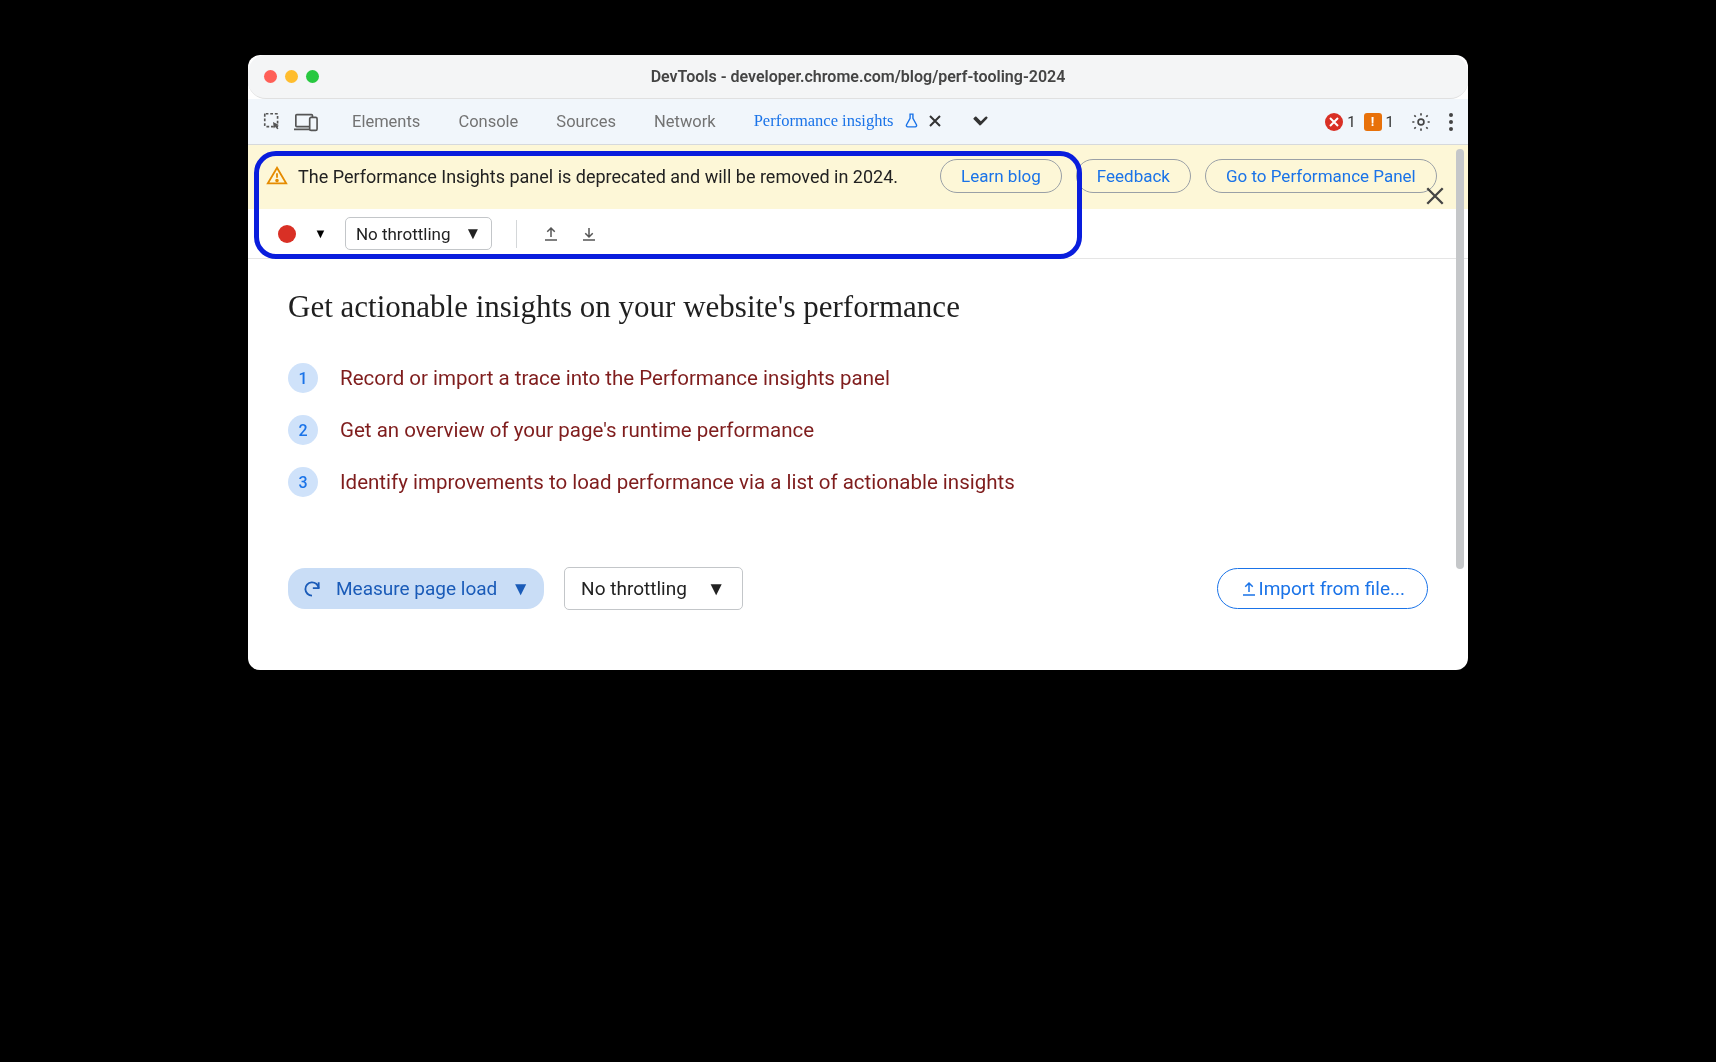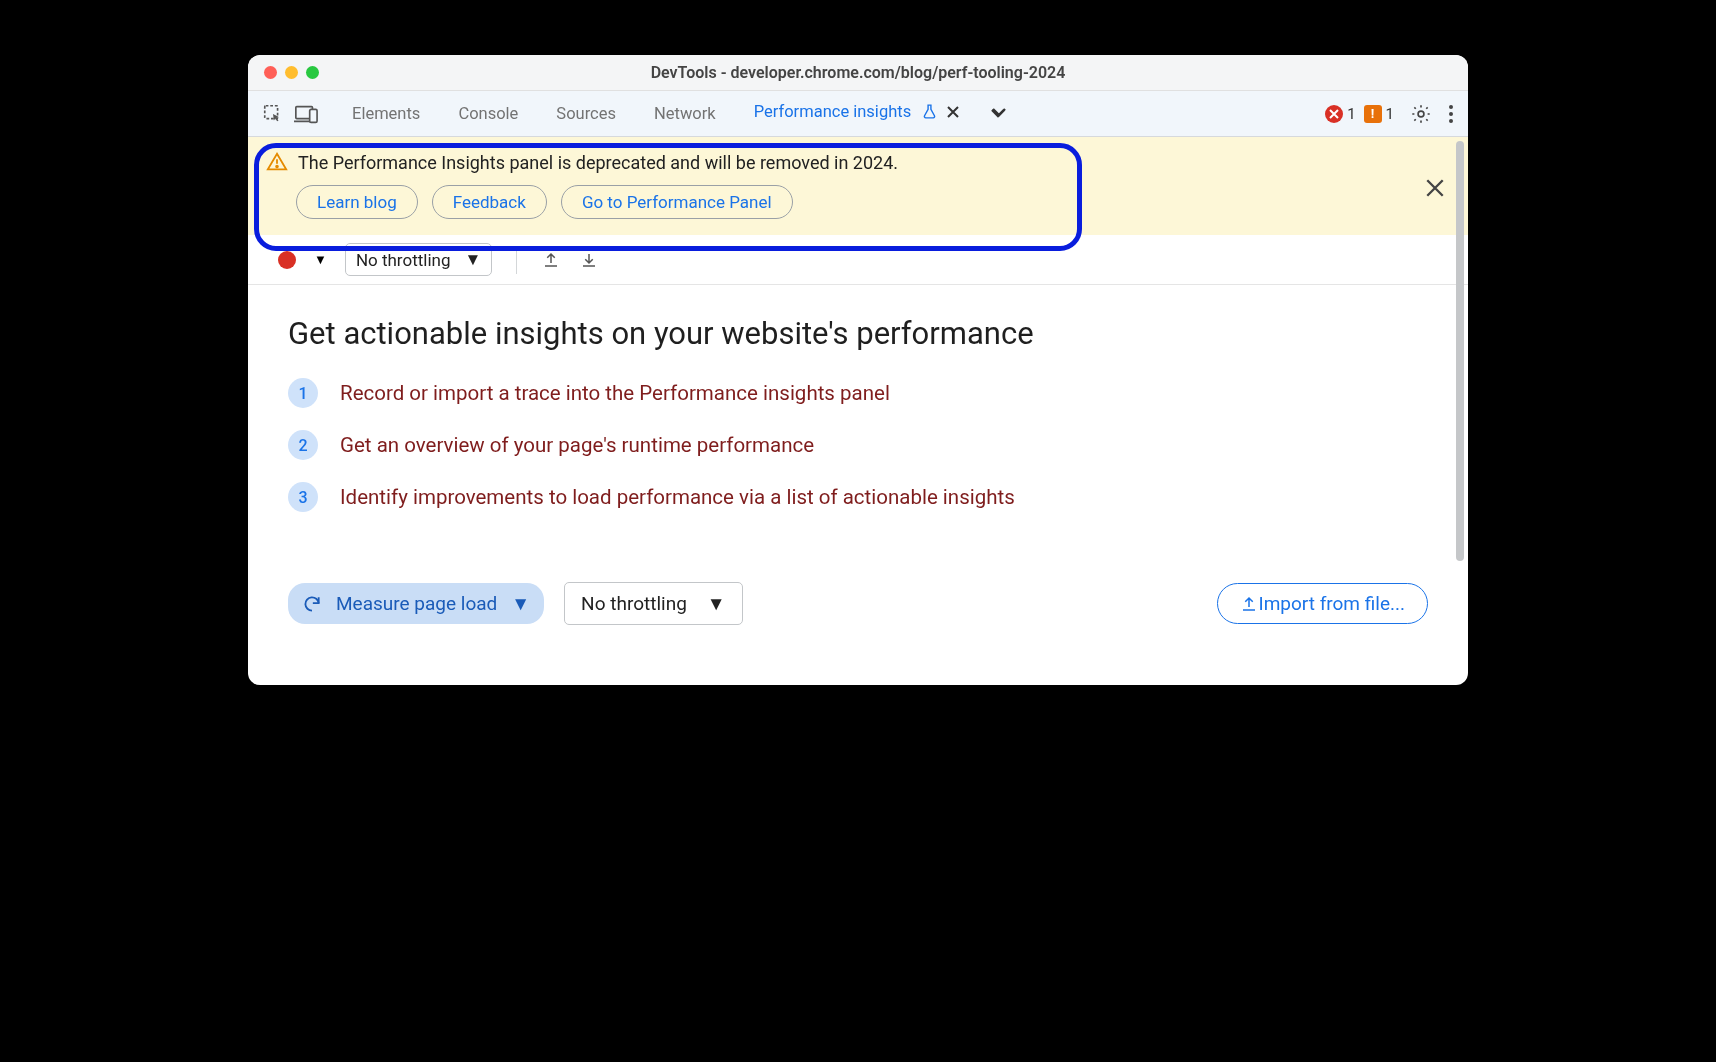--- a/index.html
+++ b/index.html
@@ -15,29 +15,30 @@
   }
   .window {
     width: 1220px;
     background: #fff;
     border-radius: 12px;
     box-shadow: 0 20px 70px rgba(0,0,0,0.6);
     overflow: hidden;
     position: relative;
   }
   .titlebar {
-    height: 36px;
+    height: 44px;
     background: #f4f5f6;
     display: flex;
     align-items: center;
     padding: 0 16px;
     border-bottom: 1px solid #e0e0e0;
     border-top-left-radius: 12px;
     border-top-right-radius: 12px;
     position: relative;
+    border-radius: 18px;
   }
   .traffic { display: flex; gap: 8px; }
   .dot { width: 13px; height: 13px; border-radius: 50%; }
   .dot.red { background:#ff5f57; }
   .dot.yellow { background:#ffbd2e; }
   .dot.green { background:#28c840; }
   .title {
     position:absolute; left:0; right:0; text-align:center;
     font-size: 16px; color:#444; font-weight:600;
     pointer-events:none;
@@ -48,21 +49,21 @@
     border-bottom: 1px solid #d6d9dc;
     display: flex;
     align-items: center;
     padding: 0 14px;
     gap: 10px;
   }
   .toolbar .tabs { display:flex; align-items:center; gap: 34px; margin-left: 22px; }
   .tab { font-size: 16.5px; color:#737373; cursor:pointer; padding: 10px 2px; position:relative; }
   .tab.active { color:#1a73e8; }
   .tab-wrap { display:flex; align-items:center; gap:8px; padding-bottom:0; }
-  .tab-wrap.active { border-bottom: 7px solid #404040; margin-bottom:-12px; padding-bottom:9px; }
+  .tab-wrap.active { border-bottom: 5px solid #404040; margin-bottom:-12px; padding-bottom:9px;font-family:Liberation Serif, serif; }
   .toolbar-right { margin-left:auto; display:flex; align-items:center; gap:16px; }
   .badge-area { display:flex; align-items:center; gap:8px; }
   .error-badge, .warn-badge { display:flex; align-items:center; gap:4px; font-size:15px; color:#333; }
   .error-circle { width:18px; height:18px; border-radius:50%; background:#d93025; display:flex; align-items:center; justify-content:center; color:#fff; font-size:12px; font-weight:bold; }
   .warn-square { width:18px; height:18px; border-radius:3px; background:#e8710a; display:flex; align-items:center; justify-content:center; color:#fff; font-size:13px; font-weight:bold; }
 
   .content-scroll { position:relative; }
   .scrollbar { position:absolute; right:4px; top:4px; width:8px; height:420px; background:#c5c7c9; border-radius:4px; }
   .banner {
     background:#fdf7d7;
@@ -78,21 +79,21 @@
     border: 5px solid #1f3fff;
     border: 5px solid #2a3adf;
     border: 5px solid #1a2fdd;
     border-radius: 22px;
     pointer-events:none;
     border-color:#0f2bd6;
   }
   .banner-highlight { border-color:#1428d4; }
   .banner-highlight { border-color:#0f1ee0; }
   .banner-highlight { border-color:#091ddd; }
-  .banner-left { display:flex; flex-direction:column; gap:12px; }
+  .banner-left { display:flex; flex-direction:row; gap:12px; }
   .banner-row1 { display:flex; align-items:center; gap:10px; }
   .warn-tri { color:#e58b00; }
   .banner-msg { font-size: 18px; color:#222; }
   .banner-btns { display:flex; gap:14px; margin-left: 30px; }
   .pill {
     border: 1.2px solid #9aa0a6; border-radius: 20px;
     padding: 6px 20px; font-size: 17px; color:#1a73e8; background:#fff0; cursor:pointer;
     background:transparent;
   }
   .banner .close-x { position:absolute; right:24px; top:42px; font-size:22px; color:#555; cursor:pointer; }
@@ -105,21 +106,21 @@
   .caret { font-size:13px; color:#000; cursor:pointer; }
   .select-box {
     display:flex; align-items:center; gap:14px;
     border:1px solid #c3c6c9; border-radius:5px; padding: 5px 10px; font-size:17px; color:#222;
     cursor:pointer; background:#fff;
   }
   .divider-v { width:1px; height:28px; background:#d4d7d9; margin: 0 6px; }
   .icon-plain { width:20px; height:20px; display:inline-flex; align-items:center; justify-content:center; color:#555; cursor:pointer; }
 
   .main { padding: 30px 40px 60px 40px; }
-  .main h1 { font-size: 31px; color:#1f1f1f; font-weight:400; margin-bottom: 26px; }
+  .main h1 { font-size: 31px; color:#1f1f1f; font-weight:400; margin-bottom: 38px; font-family: Liberation Serif, serif; }
   .steps { display:flex; flex-direction:column; gap:22px; margin-bottom: 40px; }
   .step { display:flex; align-items:center; gap:22px; }
   .num-circle { width:30px; height:30px; border-radius:50%; background:#cfe2fa; color:#1a73e8; display:flex; align-items:center; justify-content:center; font-size:16px; font-weight:500; }
   .step-text { font-size: 20.5px; color:#7f1d1d; }
 
   .action-row { display:flex; align-items:center; gap:20px; padding-top: 30px; }
   .measure-btn {
     display:flex; align-items:center; gap:14px;
     background:#c9ddf6; border-radius:17px; padding: 9px 14px;
     font-size:19px; color:#1a5bb8; cursor:pointer;

